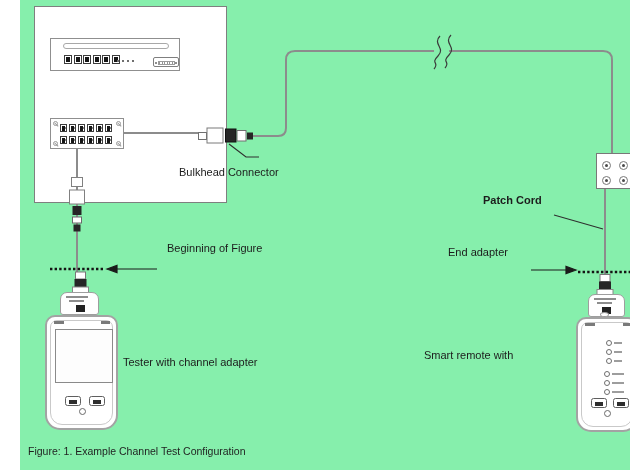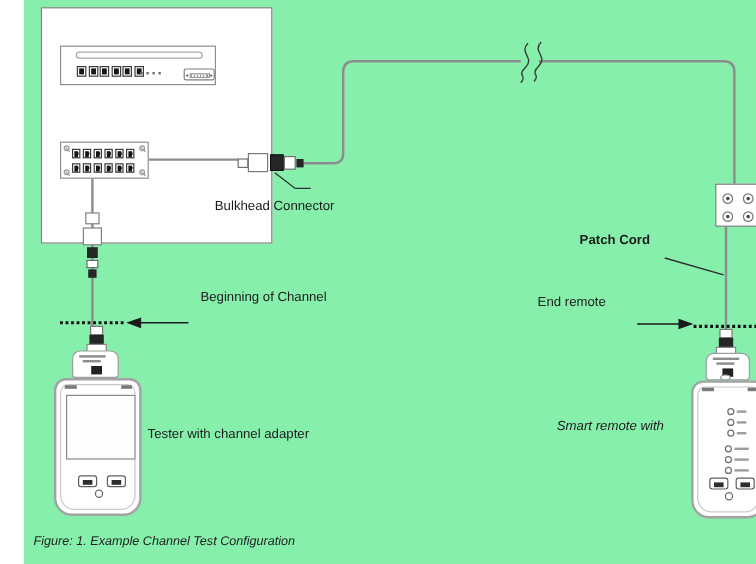--- a/index.html
+++ b/index.html
@@ -2,21 +2,21 @@
 <html><head>
 <meta charset="utf-8">
 <style>
   * { margin:0; padding:0; box-sizing:border-box; }
   body { background:#fff; font-family:"Liberation Sans", sans-serif; }
   .stage { position:relative; width:630px; height:470px; background:#86efac; overflow:hidden;margin-left:20px; }
   svg.layer { position:absolute; left:0; top:0; }
 
   
   .lbl { position:absolute; font-size:11px; color:#1c1c1c; white-space:nowrap; line-height:14px; }
-  .caption { position:absolute; font-size:10.5px; font-style:italic; color:#1f1f1f; white-space:nowrap; }
+  .caption { position:absolute; font-size:10.5px; color:#1f1f1f; white-space:nowrap; }
 
   
   .telecom-box { position:absolute; left:14px; top:6px; width:193px; height:197px; border:1px solid #7f7f7f; background:#fff; }
 
   
   .switch { position:absolute; left:30px; top:38px; width:130px; height:33px; border:1px solid #8f8f8f; background:#fff; }
   .switch .vent { position:absolute; left:12px; top:4px; width:106px; height:6px; border:1px solid #a8a8a8; border-radius:3px; }
   .port-row { position:absolute; display:flex; gap:1.5px; }
   .switch .port-row { left:13px; top:16px; }
   .rj45 { position:relative; width:8px; height:9px; border:1px solid #3c3c3c; background:#fff; flex:0 0 auto; }
@@ -232,21 +232,21 @@
         <span class="led"></span>
         <span class="led"></span>
       </div>
     <div class="dev-btn" style="left:13px;top:79px;"></div>
     <div class="dev-btn" style="left:35px;top:79px;"></div>
     <div class="dev-dot" style="left:26px;top:91px;"></div>
   </div>
 
   <div class="lbl" style="left:159px; top:165px;">Bulkhead Connector</div>
   <div class="lbl" style="left:463px; top:193px;font-weight:bold;">Patch Cord</div>
-  <div class="lbl" style="left:147px; top:241px;">Beginning of Channel</div>
-  <div class="lbl" style="left:428px; top:245px;">End remote</div>
+  <div class="lbl" style="left:147px; top:241px;">Beginning of Figure</div>
+  <div class="lbl" style="left:428px; top:245px;">End adapter</div>
   <div class="lbl" style="left:103px; top:355px;">Tester with channel adapter</div>
-  <div class="lbl" style="left:444px; top:348px;font-style:italic;">
+  <div class="lbl" style="left:404px; top:348px;">
     <div>Smart remote with</div>
   </div>
   <div class="caption" style="left:8px; top:445px;">Figure: 1. Example Channel Test Configuration</div>
 
 </div>
 
 </body></html>

